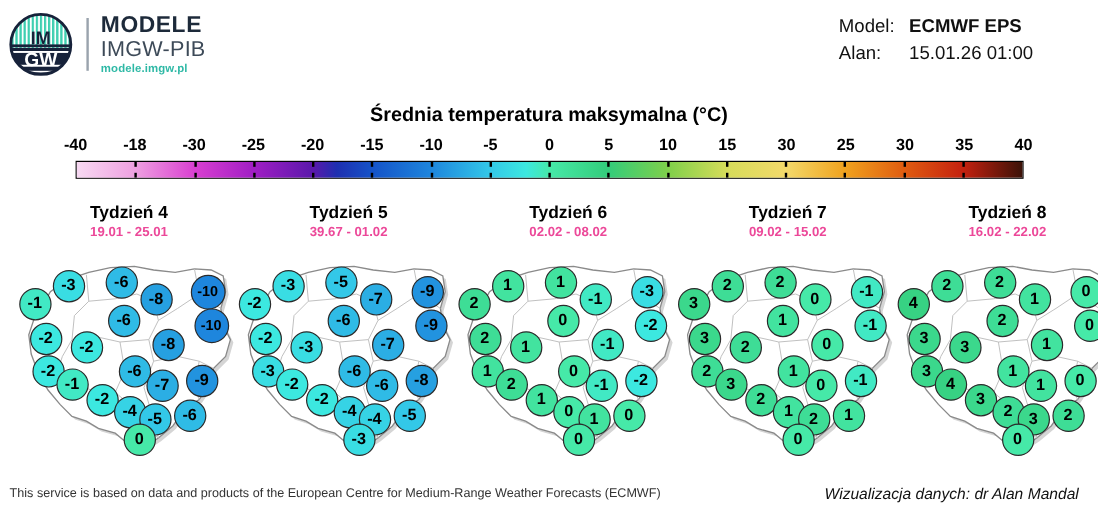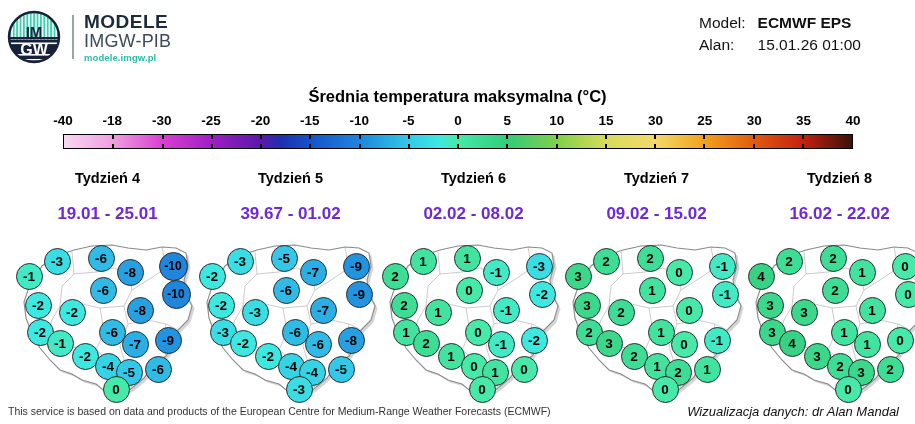--- a/index.html
+++ b/index.html
@@ -90,23 +90,22 @@
   .panel {
     position: absolute; top: 0; width: 183px; height: 220px;
   }
   .panel-title {
     text-align: center;
     font-size: 14.5px; font-weight: bold; color: #000;
     line-height: 1.22;
   }
   .panel-sub {
     text-align: center;
-    font-size: 17px; font-weight: bold; color: #6d28d9;
+    font-size: 11px; font-weight: bold; color: #ec4899;
     line-height: 1.22;
-    margin-top: 16px;
   }
   .map-area {
     position: relative;
     width: 183px; height: 172px;
     margin-top: 4px;
   }
   .map-svg { position: absolute; left: 0; top: 0; }
   .stations { position: absolute; left: 0; top: 0; width: 183px; height: 172px; }
   .station {
     position: absolute;

